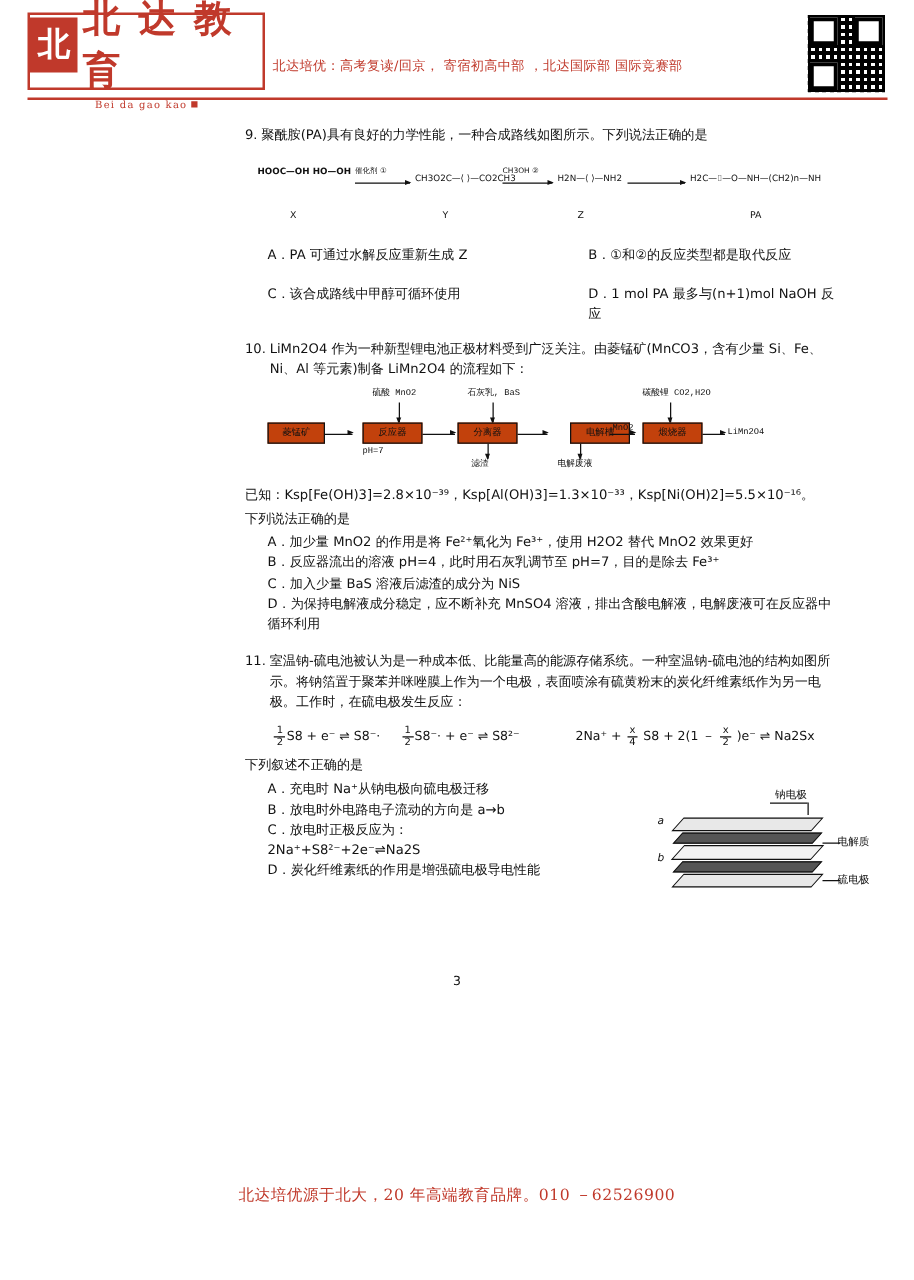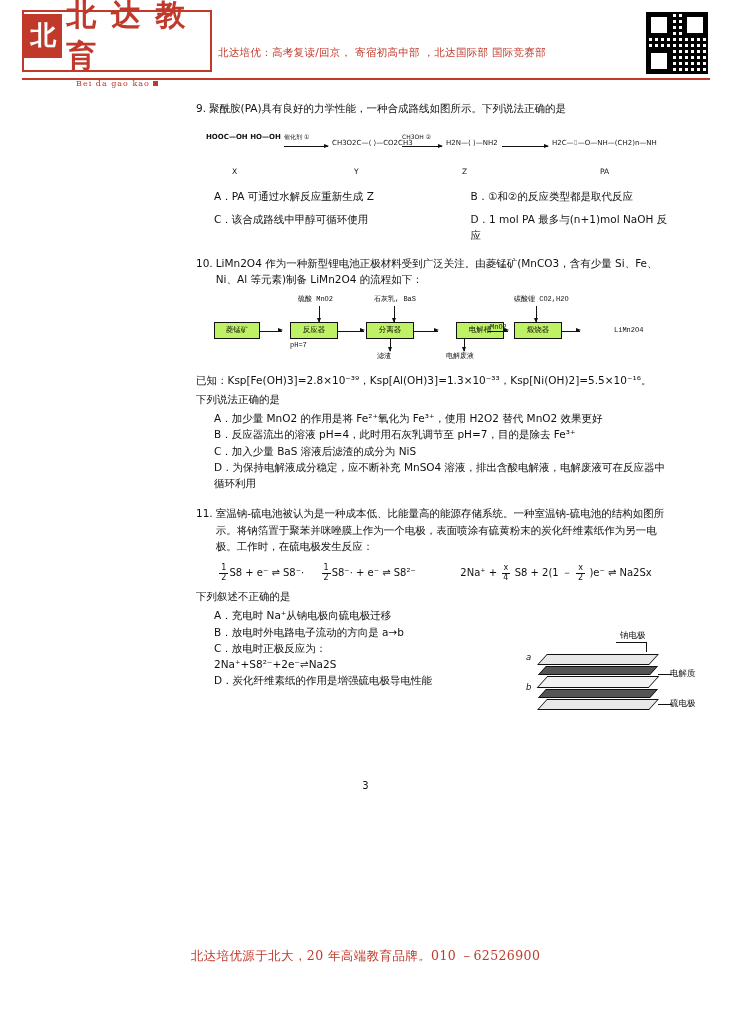--- a/index.html
+++ b/index.html
@@ -65,35 +65,35 @@
   
   .content{
     position:absolute;left:196px;top:100px;width:478px;
     font-size:10.5px;line-height:1.55;color:#111;
   }
   .q{margin-bottom:6px;}
   .qline{display:flex;gap:3px;}
   .qnum{white-space:nowrap;}
   .qtext{flex:1;}
   .opts{margin-top:3px;}
-  .opt-row{display:flex;margin-top:6px;gap:35px;}
+  .opt-row{display:flex;margin-top:14px;gap:35px;}
   .opt{flex:1;padding-left:18px;}
   .opt.full{padding-left:18px;}
 
   
   .scheme9{position:relative;height:60px;margin:6px 0 4px 10px;font-size:7px;color:#111;}
   .s9-struct{position:absolute;font-size:7px;line-height:1.1;}
   .s9-arrow{position:absolute;height:1px;background:#111;}
   .s9-arrow::after{content:"";position:absolute;right:-1px;top:-2.5px;border-left:5px solid #111;border-top:2.5px solid transparent;border-bottom:2.5px solid transparent;}
   .s9-lab{position:absolute;font-size:7.5px;}
 
   
   .flow{position:relative;height:72px;margin:6px 0 6px 18px;font-size:7.5px;}
   .fbox{
-    position:absolute;border:1px solid #111;background:#bef264;
+    position:absolute;border:1px solid #111;background:#c2410c;
     display:flex;align-items:center;justify-content:center;
     font-size:7.5px;white-space:nowrap;padding:0 2px;box-sizing:border-box;
   }
   .farrow{position:absolute;height:1px;background:#111;}
   .farrow::after{content:"";position:absolute;right:-1px;top:-2.5px;border-left:5px solid #111;border-top:2.5px solid transparent;border-bottom:2.5px solid transparent;}
   .fvarrow{position:absolute;width:1px;background:#111;}
   .fvarrow::after{content:"";position:absolute;bottom:-1px;left:-2.5px;border-top:5px solid #111;border-left:2.5px solid transparent;border-right:2.5px solid transparent;}
   .flab{position:absolute;font-size:7px;white-space:nowrap;font-family:Liberation Mono, monospace;}
 
   
@@ -209,21 +209,21 @@
 
         <div class="fbox" style="left:242px;top:28px;width:48px;height:17px;">电解槽</div>
         <div class="fvarrow" style="left:250px;top:45px;height:12px;"></div>
         <div class="flab" style="left:232px;top:57px;">电解废液</div>
         <div class="farrow" style="left:274px;top:37px;width:20px;"></div>
 
         <div class="flab" style="left:276px;top:28px;">MnO2</div>
 
         <div class="fbox" style="left:300px;top:28px;width:48px;height:17px;">煅烧器</div>
         <div class="farrow" style="left:348px;top:37px;width:18px;"></div>
-        <div class="flab" style="left:368px;top:31px;margin-left:32px;">LiMn2O4</div>
+        <div class="flab" style="left:368px;top:31px;">LiMn2O4</div>
       </div>
 
       <div>已知：Ksp[Fe(OH)3]=2.8×10⁻³⁹，Ksp[Al(OH)3]=1.3×10⁻³³，Ksp[Ni(OH)2]=5.5×10⁻¹⁶。</div>
       <div style="margin-top:3px;">下列说法正确的是</div>
 
       <div class="opts">
         <div class="opt full">A．加少量 MnO2 的作用是将 Fe²⁺氧化为 Fe³⁺，使用 H2O2 替代 MnO2 效果更好</div>
         <div class="opt full">B．反应器流出的溶液 pH=4，此时用石灰乳调节至 pH=7，目的是除去 Fe³⁺</div>
         <div class="opt full">C．加入少量 BaS 溶液后滤渣的成分为 NiS</div>
         <div class="opt full">D．为保持电解液成分稳定，应不断补充 MnSO4 溶液，排出含酸电解液，电解废液可在反应器中循环利用</div>

